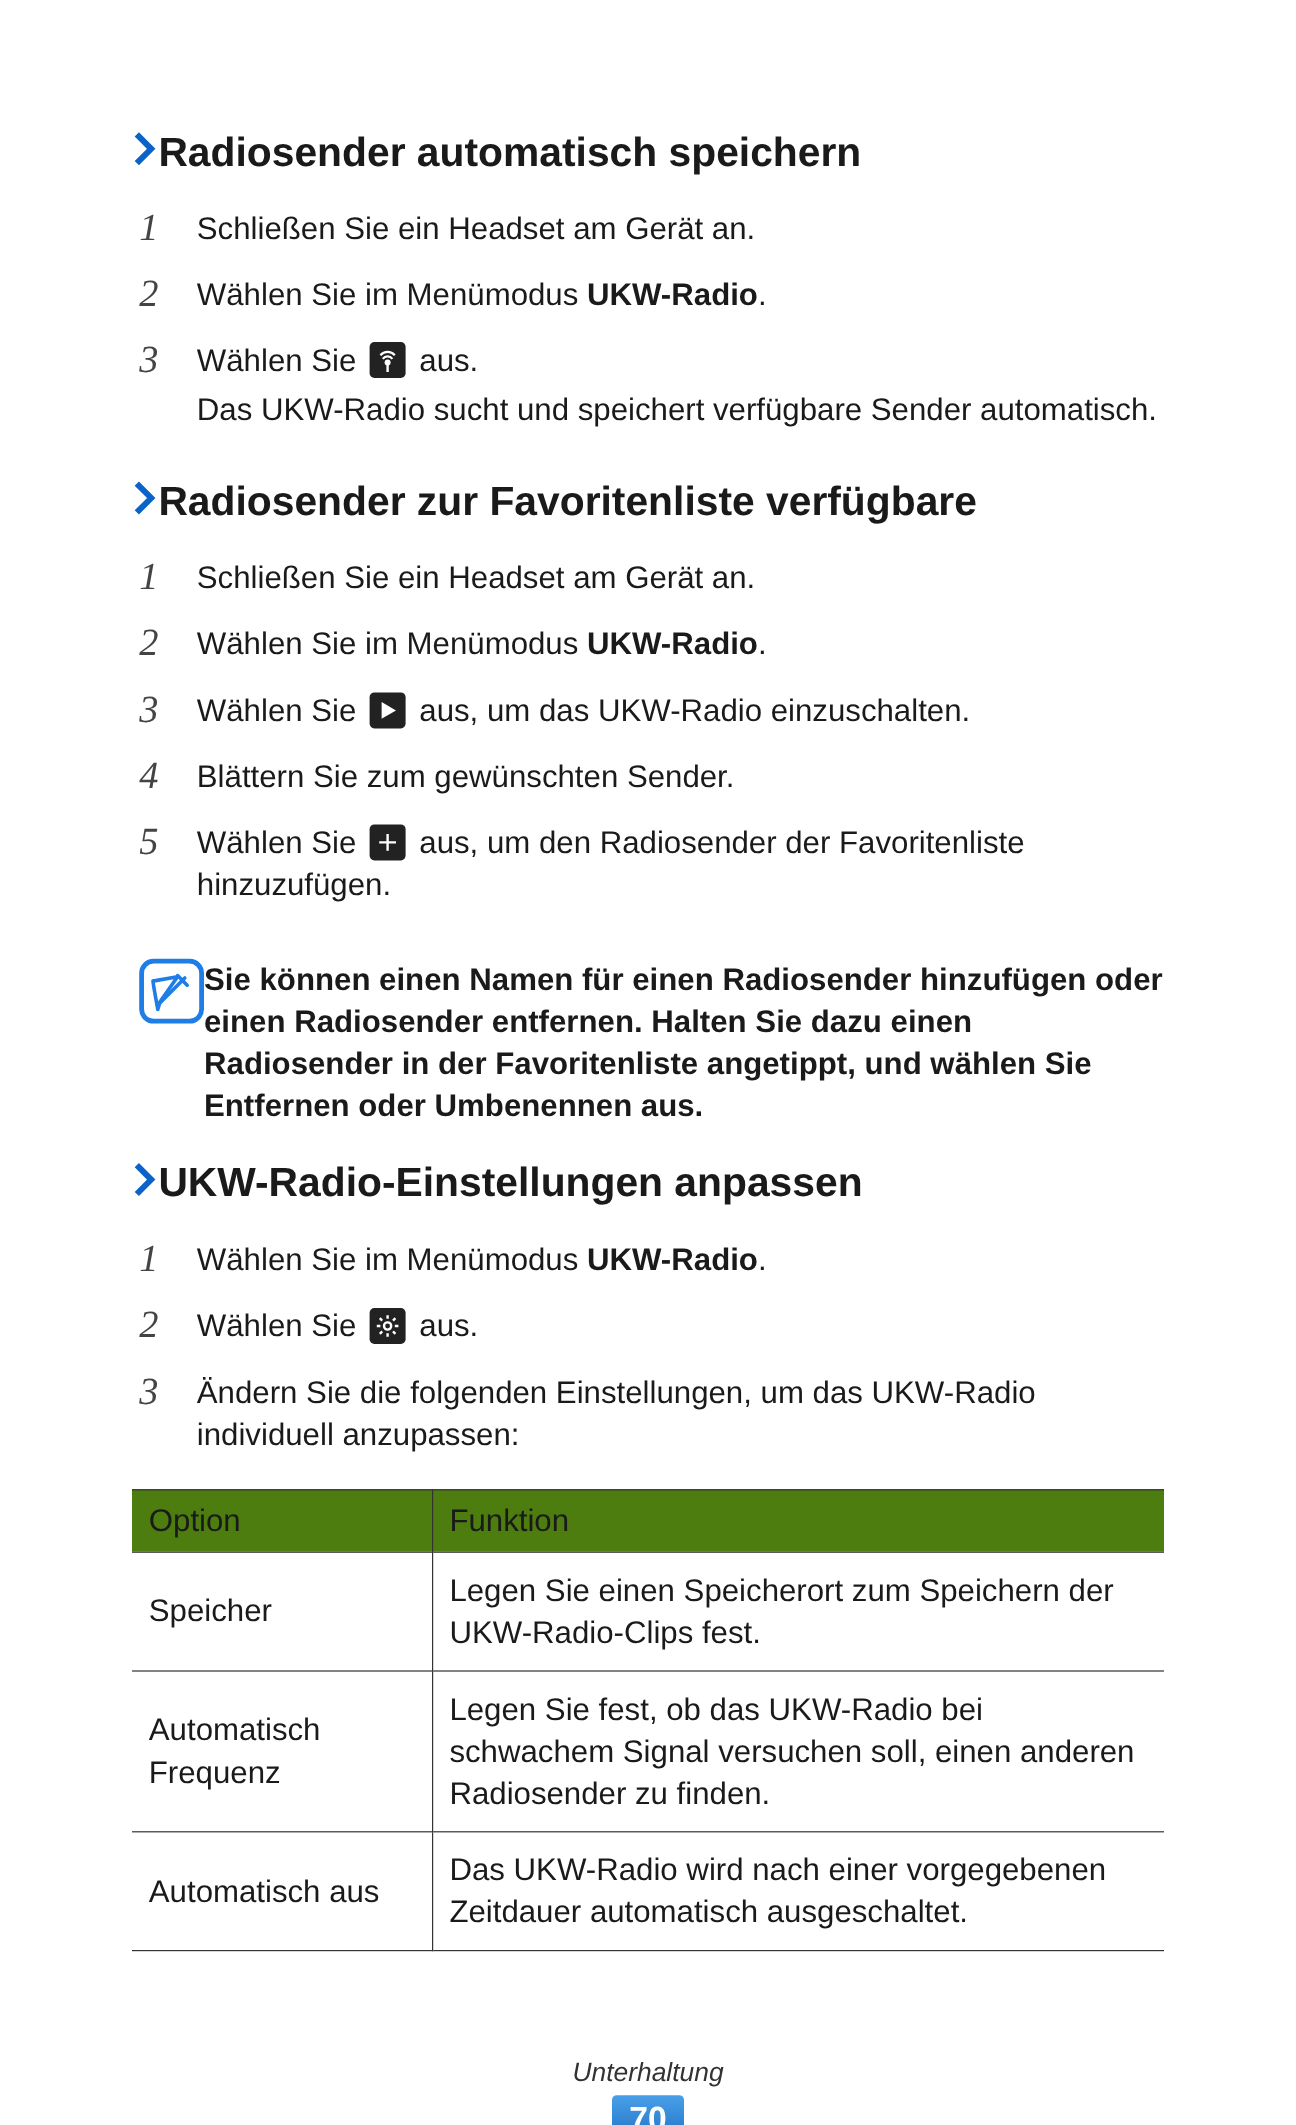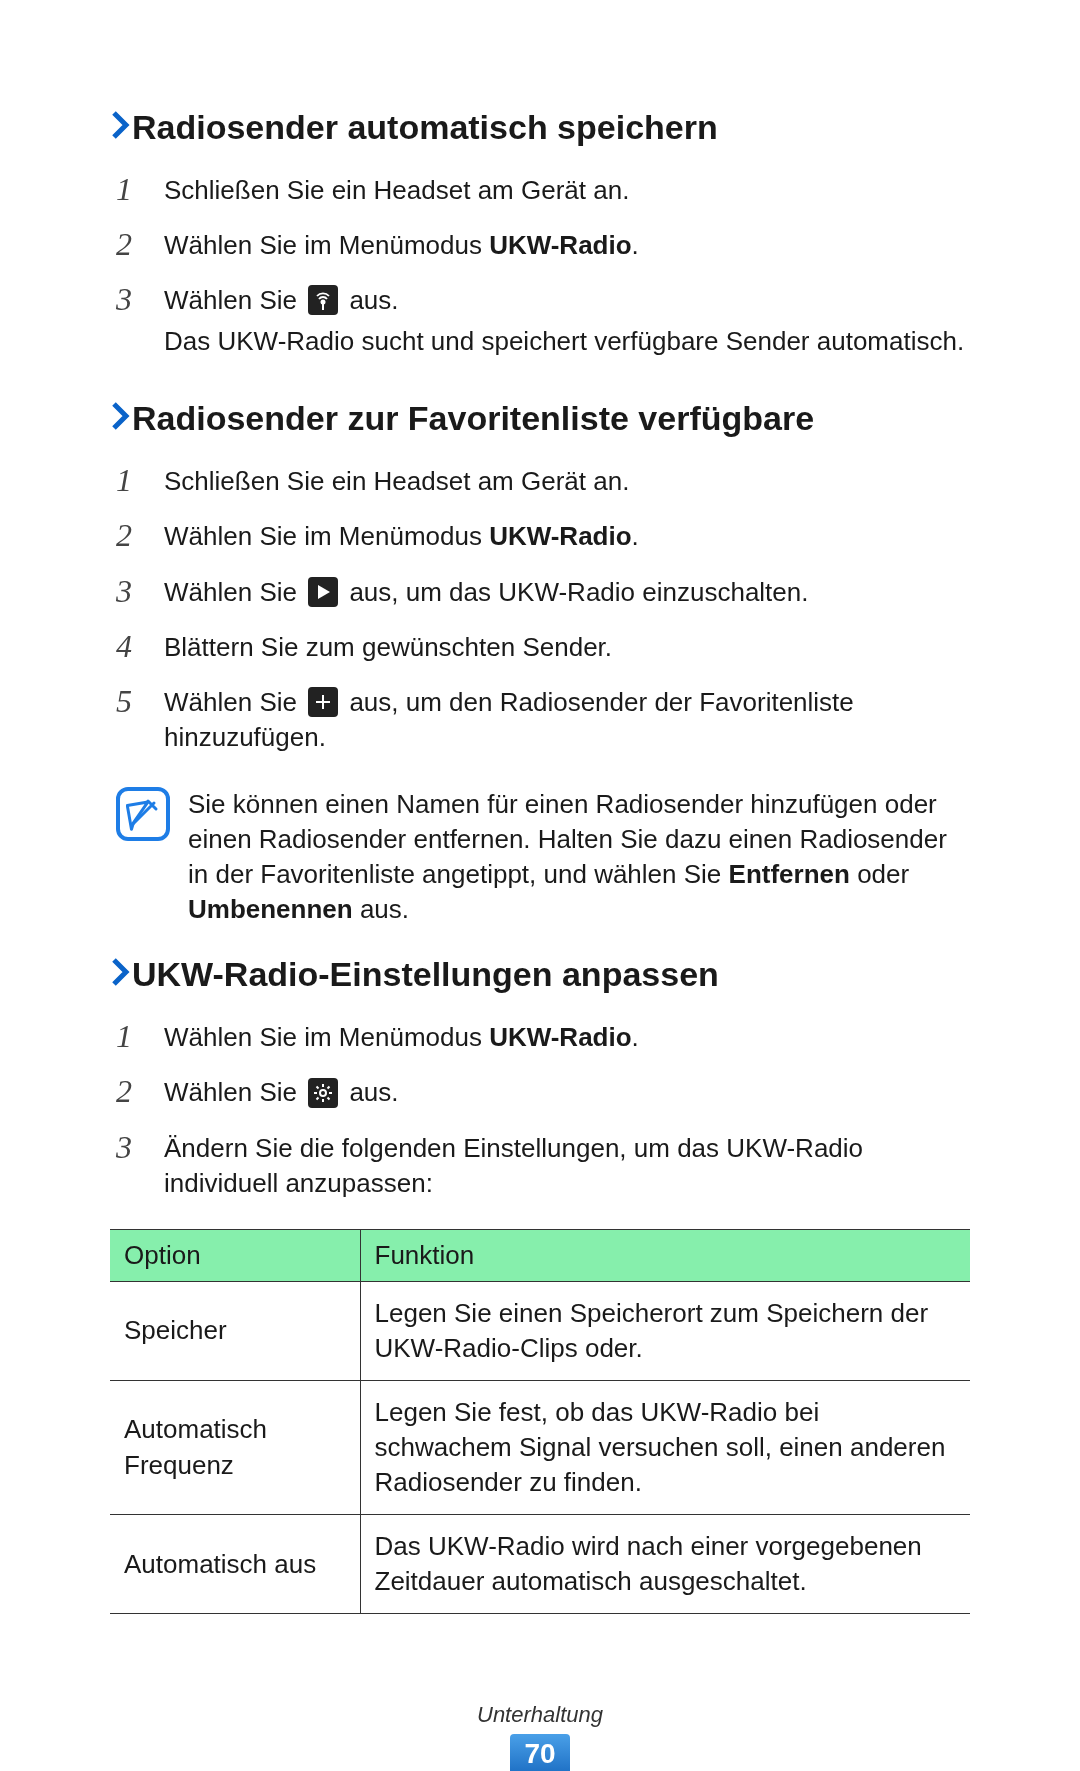--- a/index.html
+++ b/index.html
@@ -11,26 +11,26 @@
   .section-heading h2 { font-size: 34px; font-weight: 700; }
   ol.steps { list-style: none; counter-reset: step; padding-left: 0; }
   ol.steps > li { display: flex; align-items: flex-start; gap: 18px; padding: 8px 0 12px 6px; }
   ol.steps > li .num { font-family: Georgia, "Times New Roman", serif; font-style: italic; font-size: 32px; line-height: 1; min-width: 30px; color: #444; }
   ol.steps > li .body { flex: 1; font-size: 26px; line-height: 1.35; }
   .body .sub { display: block; margin-top: 6px; }
   .body strong { font-weight: 700; }
   .inline-icon { display: inline-flex; vertical-align: middle; width: 30px; height: 30px; border-radius: 4px; align-items: center; justify-content: center; margin: 0 4px; position: relative; top: -2px; }
   .inline-icon.dark { background: #222; color: #fff; }
   .inline-icon svg { width: 20px; height: 20px; display: block; }
-  .note { display: flex; gap: 18px; margin: 20px 0 14px 6px; }
+  .note { display: flex; margin: 32px 0 14px 6px; font-weight: bold; }
   .note-icon { width: 54px; height: 54px; border: 4px solid #1e7de6; border-radius: 12px; color: #1e7de6; display: flex; align-items: center; justify-content: center; flex: none; }
   .note-icon svg { width: 34px; height: 34px; }
   .note-text { font-size: 26px; line-height: 1.35; }
   table.settings { width: 100%; border-collapse: collapse; margin-top: 16px; font-size: 26px; }
-  table.settings th { background: #86efac; font-weight: 400; text-align: left; padding: 10px 14px; border: 1px solid #333; border-left: none; border-right: none; }
+  table.settings th { background: #4d7c0f; font-weight: 400; text-align: left; padding: 10px 14px; border: 1px solid #333; border-left: none; border-right: none; }
   table.settings th:first-child { border-right: 1px solid #333; }
   table.settings td { padding: 14px 14px; border-bottom: 1px solid #333; vertical-align: middle; line-height: 1.35; }
   table.settings td:first-child { border-right: 1px solid #333; width: 250px; }
   table.settings tr:first-child td { border-top: none; }
   .footer { text-align: center; margin-top: 88px; }
   .footer .cat { font-style: italic; font-size: 22px; color: #333; }
   .footer .pgnum { display: inline-block; margin-top: 6px; padding: 4px 14px; border-radius: 4px; background: linear-gradient(#4aa0e8, #1d6fc4); color: #fff; font-size: 28px; font-weight: 600; }
 </style>
 </head>
 <body>
@@ -139,21 +139,21 @@
       <table class="settings">
         <thead>
           <tr>
             <th>Option</th>
             <th>Funktion</th>
           </tr>
         </thead>
         <tbody>
           <tr>
             <td>Speicher</td>
-            <td>Legen Sie einen Speicherort zum Speichern der UKW-Radio-Clips oder.</td>
+            <td>Legen Sie einen Speicherort zum Speichern der UKW-Radio-Clips fest.</td>
           </tr>
           <tr>
             <td>Automatisch Frequenz</td>
             <td>Legen Sie fest, ob das UKW-Radio bei schwachem Signal versuchen soll, einen anderen Radiosender zu finden.</td>
           </tr>
           <tr>
             <td>Automatisch aus</td>
             <td>Das UKW-Radio wird nach einer vorgegebenen Zeitdauer automatisch ausgeschaltet.</td>
           </tr>
         </tbody>

